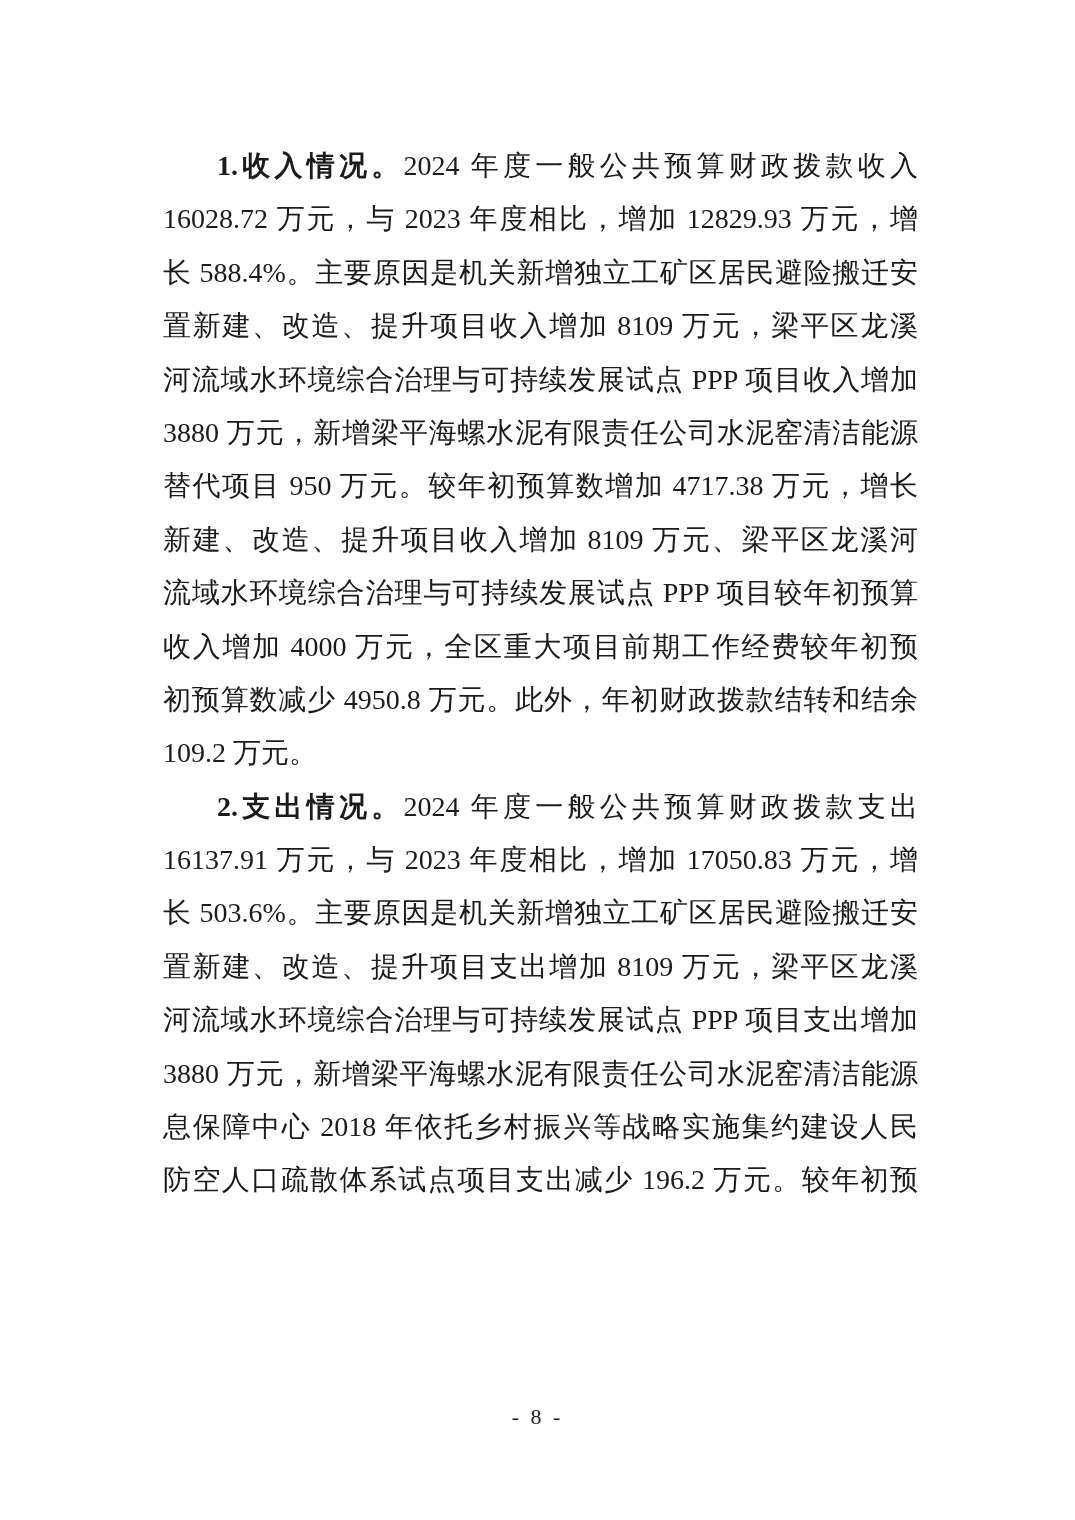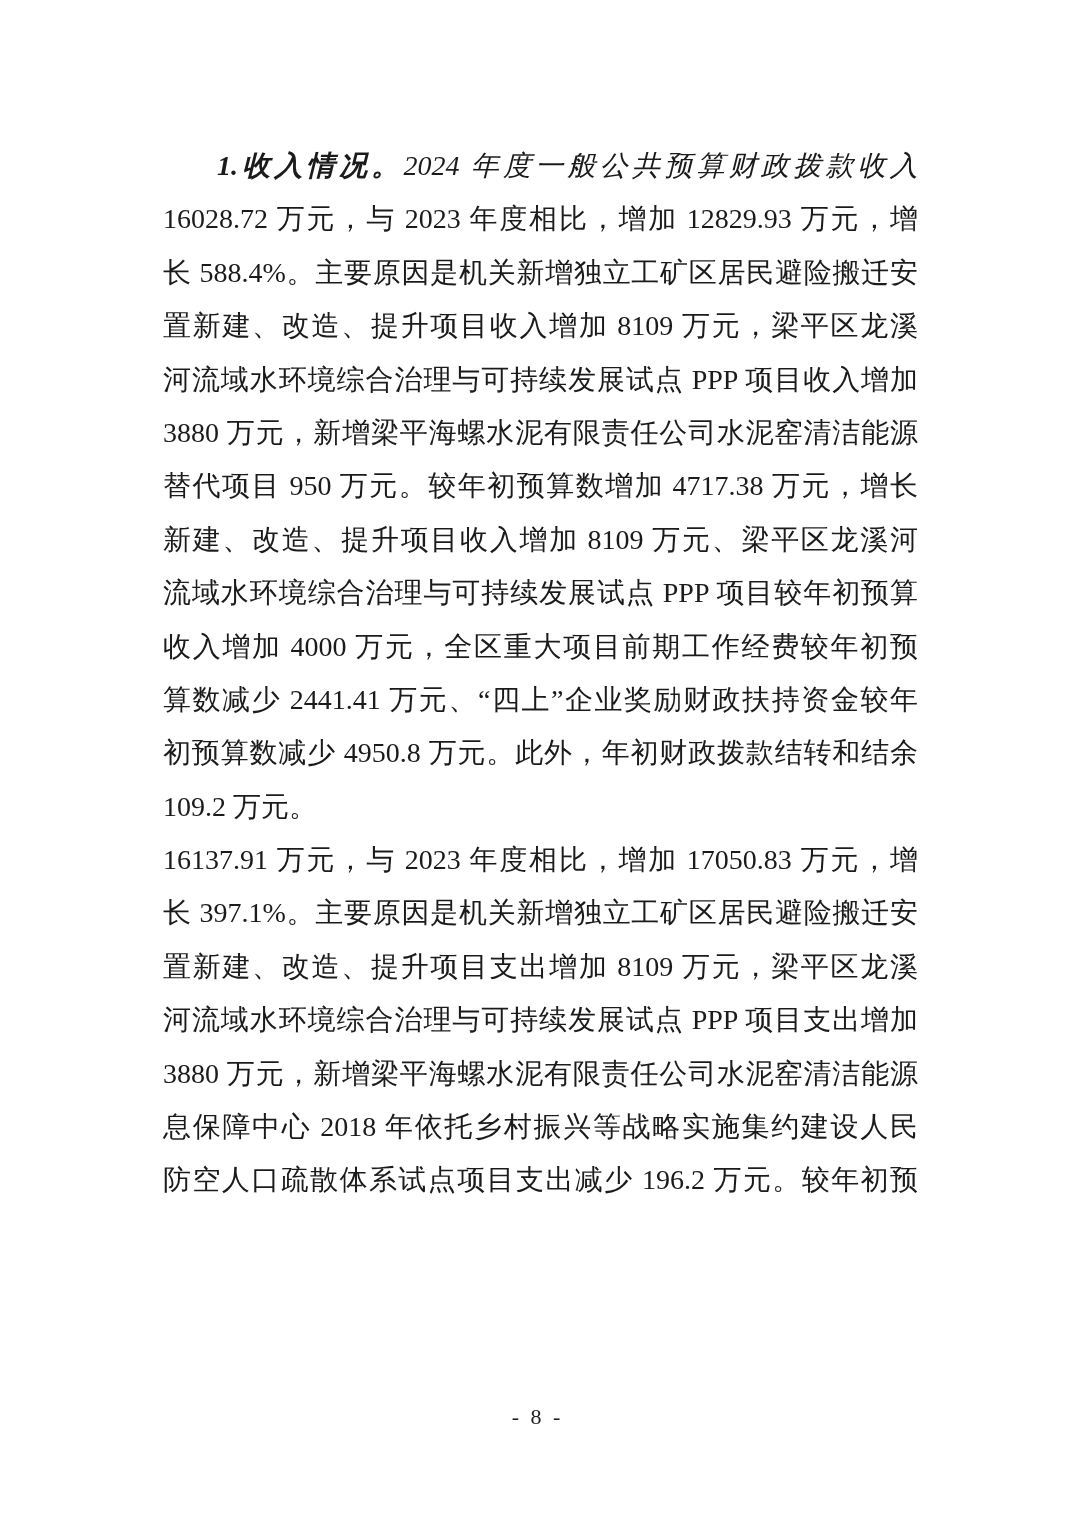--- a/index.html
+++ b/index.html
@@ -29,21 +29,20 @@
     line-height: 53.4px;
   }
   .line {
     text-align: justify;
     text-align-last: justify;
     height: 53.4px;
     overflow: visible;
   }
   .line.para-first {
     text-indent: 54px;
-    font-style: italic;
   }
   .line.para-last {
     text-align-last: left;
   }
   .heading-bold {
     font-weight: 700;
   }
   .footer {
     position: absolute;
     top: 1404px;
@@ -65,26 +64,26 @@
     <div class="line para-first"><span class="heading-bold">1.收入情况。</span><span>2024 年度一般公共预算财政拨款收入</span></div>
     <div class="line">16028.72 万元，与 2023 年度相比，增加 12829.93 万元，增</div>
     <div class="line">长 588.4%。主要原因是机关新增独立工矿区居民避险搬迁安</div>
     <div class="line">置新建、改造、提升项目收入增加 8109 万元，梁平区龙溪</div>
     <div class="line">河流域水环境综合治理与可持续发展试点 PPP 项目收入增加</div>
     <div class="line">3880 万元，新增梁平海螺水泥有限责任公司水泥窑清洁能源</div>
     <div class="line">替代项目 950 万元。较年初预算数增加 4717.38 万元，增长</div>
     <div class="line">新建、改造、提升项目收入增加 8109 万元、梁平区龙溪河</div>
     <div class="line">流域水环境综合治理与可持续发展试点 PPP 项目较年初预算</div>
     <div class="line">收入增加 4000 万元，全区重大项目前期工作经费较年初预</div>
-    <div class="line">算数减少 2441.41 万元、“四上”企业奖励财政扶持资金较年</div>
     <div class="line">初预算数减少 4950.8 万元。此外，年初财政拨款结转和结余</div>
     <div class="line para-last">109.2 万元。</div>
 
+    <div class="line para-first"><span class="heading-bold">2.支出情况。</span><span>2024 年度一般公共预算财政拨款支出</span></div>
     <div class="line">16137.91 万元，与 2023 年度相比，增加 17050.83 万元，增</div>
-    <div class="line">长 397.1%。主要原因是机关新增独立工矿区居民避险搬迁安</div>
+    <div class="line">长 503.6%。主要原因是机关新增独立工矿区居民避险搬迁安</div>
     <div class="line">置新建、改造、提升项目支出增加 8109 万元，梁平区龙溪</div>
     <div class="line">河流域水环境综合治理与可持续发展试点 PPP 项目支出增加</div>
     <div class="line">3880 万元，新增梁平海螺水泥有限责任公司水泥窑清洁能源</div>
     <div class="line">息保障中心 2018 年依托乡村振兴等战略实施集约建设人民</div>
     <div class="line">防空人口疏散体系试点项目支出减少 196.2 万元。较年初预</div>
 
   </div>
 
   <div class="footer">- 8 -</div>
 

